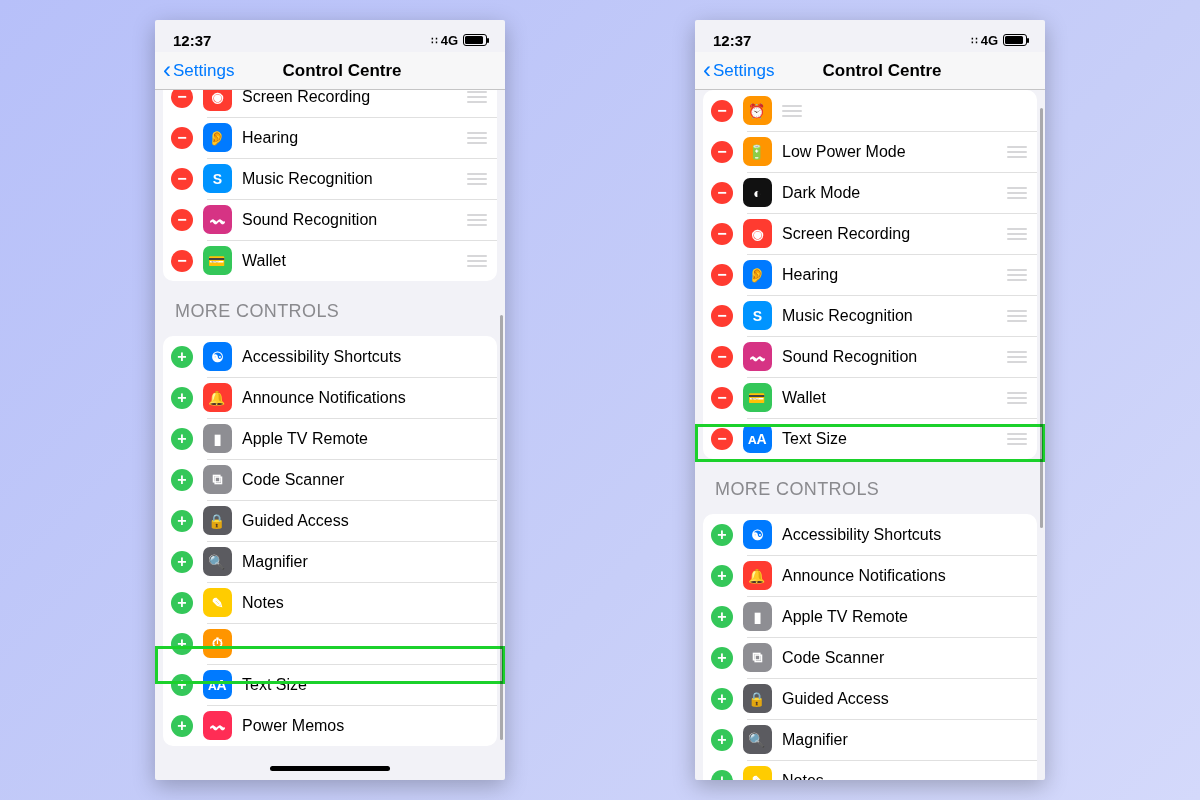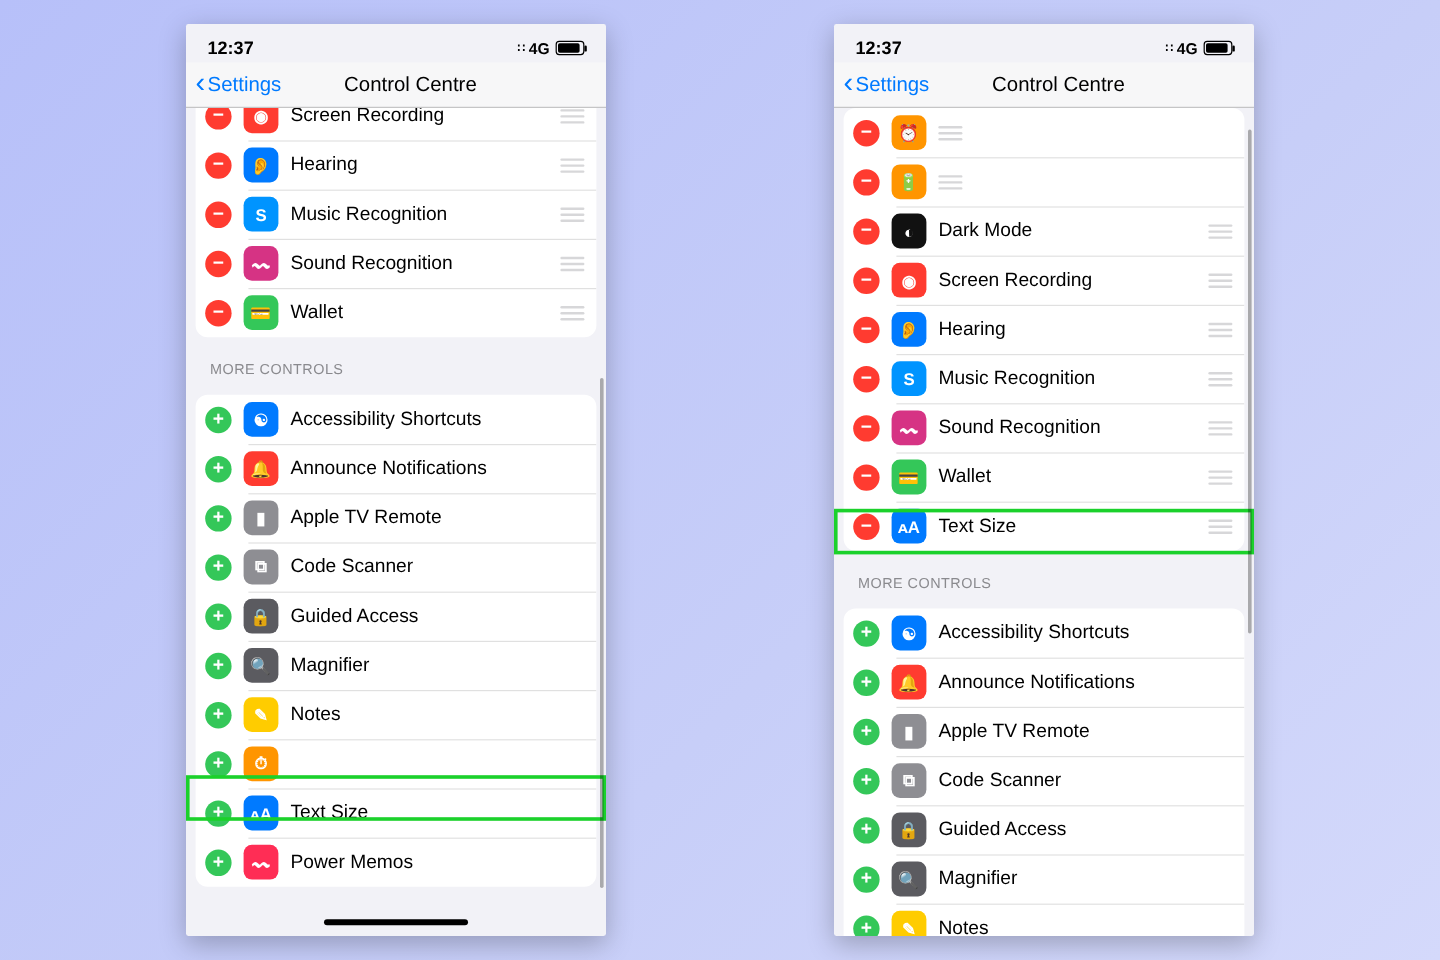--- a/index.html
+++ b/index.html
@@ -8,33 +8,33 @@
   .phone{width:350px;height:760px;background:#f2f2f7;border-radius:2px;box-shadow:0 6px 22px rgba(0,0,0,.25);display:flex;flex-direction:column;overflow:hidden;}
   .statusbar{display:flex;justify-content:space-between;align-items:center;padding:8px 18px 0 18px;height:32px;font-size:15px;font-weight:600;}
   .status-right{display:flex;align-items:center;gap:5px;font-size:13px;font-weight:600;}
   .dual{font-size:10px;letter-spacing:-2px;}
   .battery{width:24px;height:12px;border:1.4px solid #000;border-radius:3px;position:relative;display:inline-block;}
   .battery::after{content:"";position:absolute;right:-3px;top:3px;width:2px;height:5px;background:#000;border-radius:1px;}
   .battery i{position:absolute;left:1px;top:1px;bottom:1px;width:80%;background:#000;border-radius:1.5px;}
   .navbar{position:relative;height:38px;display:flex;align-items:center;justify-content:center;border-bottom:.5px solid rgba(0,0,0,.2);background:#f7f7f8;}
   .back{position:absolute;left:8px;color:#007aff;font-size:17px;display:flex;align-items:center;gap:2px;}
   .chev{font-size:24px;line-height:0;position:relative;top:-1px;}
-  .title{font-weight:400;font-size:17px;margin-left:24px;}
+  .title{font-weight:700;font-size:17px;margin-left:24px;}
   .scroll{flex:1;overflow:hidden;position:relative;}
   .group{background:#fff;border-radius:10px;margin:8px 8px 0 8px;overflow:hidden;}
   .row{display:flex;align-items:center;padding:6px 10px 6px 8px;min-height:40px;position:relative;}
   .row+.row::before{content:"";position:absolute;top:0;left:44px;right:0;height:.5px;background:rgba(0,0,0,.12);}
   .pm{width:22px;height:22px;border-radius:50%;display:flex;align-items:center;justify-content:center;color:#fff;font-size:16px;font-weight:700;margin-right:10px;flex:none;}
   .minus{background:#ff3b30;}
   .plus{background:#34c759;}
   .appicon{width:29px;height:29px;border-radius:7px;display:flex;align-items:center;justify-content:center;margin-right:10px;flex:none;color:#fff;font-size:14px;font-weight:600;}
   .label{font-size:16px;flex:1;}
   .grip{width:20px;display:flex;flex-direction:column;gap:3px;opacity:.35;}
   .grip i{height:2px;background:#8e8e93;border-radius:1px;}
-  .secthdr{font-size:12px;color:#8a8a8e;letter-spacing:.4px;text-transform:uppercase;padding:20px 20px 6px 20px;}
+  .secthdr{font-size:18px;color:#8a8a8e;letter-spacing:.4px;text-transform:uppercase;padding:20px 20px 6px 20px;}
   .highlight{position:absolute;border:3px solid #1bd12b;pointer-events:none;}
   .homebar{height:20px;display:flex;align-items:flex-start;justify-content:center;}
   .homebar i{width:120px;height:5px;background:#000;border-radius:3px;margin-top:6px;}
   .scrollind{position:absolute;right:2px;width:3px;background:rgba(0,0,0,.3);border-radius:2px;}
   
   .c-orange{background:#ff9500}.c-red{background:#ff3b30}.c-black{background:#111}
   .c-blue{background:#007aff}.c-magenta{background:#d63384}.c-shazam{background:#0094ff}
   .c-green{background:#34c759}.c-gray{background:#8e8e93}.c-yellow{background:#ffcc00}
   .c-darkgray{background:#5b5b60}.c-vm{background:#ff2d55}
 </style>
@@ -207,20 +207,21 @@
     <span class="appicon c-orange">⏰</span>
     <span class="grip">
               <i></i>
               <i></i>
               <i></i>
             </span>
   </div>
           <div class="row">
     <span class="pm minus">−</span>
     <span class="appicon c-orange">🔋</span>
+    <span class="label">Low Power Mode</span>
     <span class="grip">
               <i></i>
               <i></i>
               <i></i>
             </span>
   </div>
           <div class="row">
     <span class="pm minus">−</span>
     <span class="appicon c-black">◐</span>
     <span class="label">Dark Mode</span>

